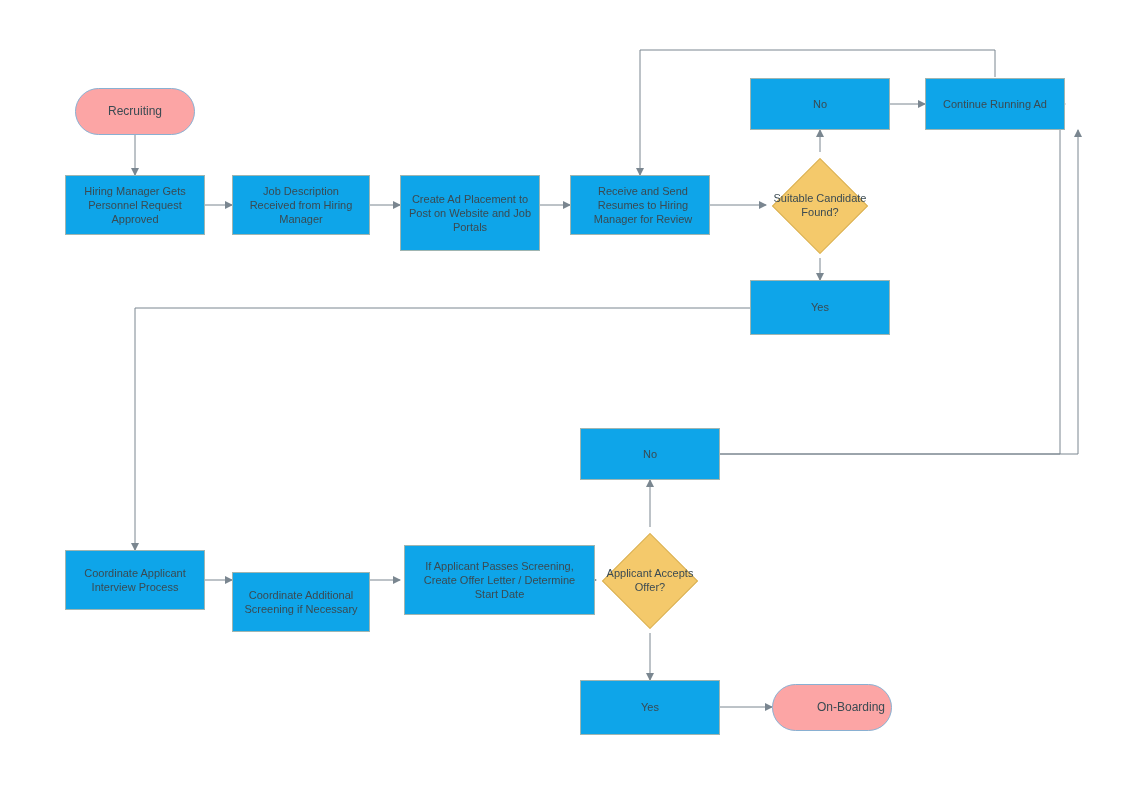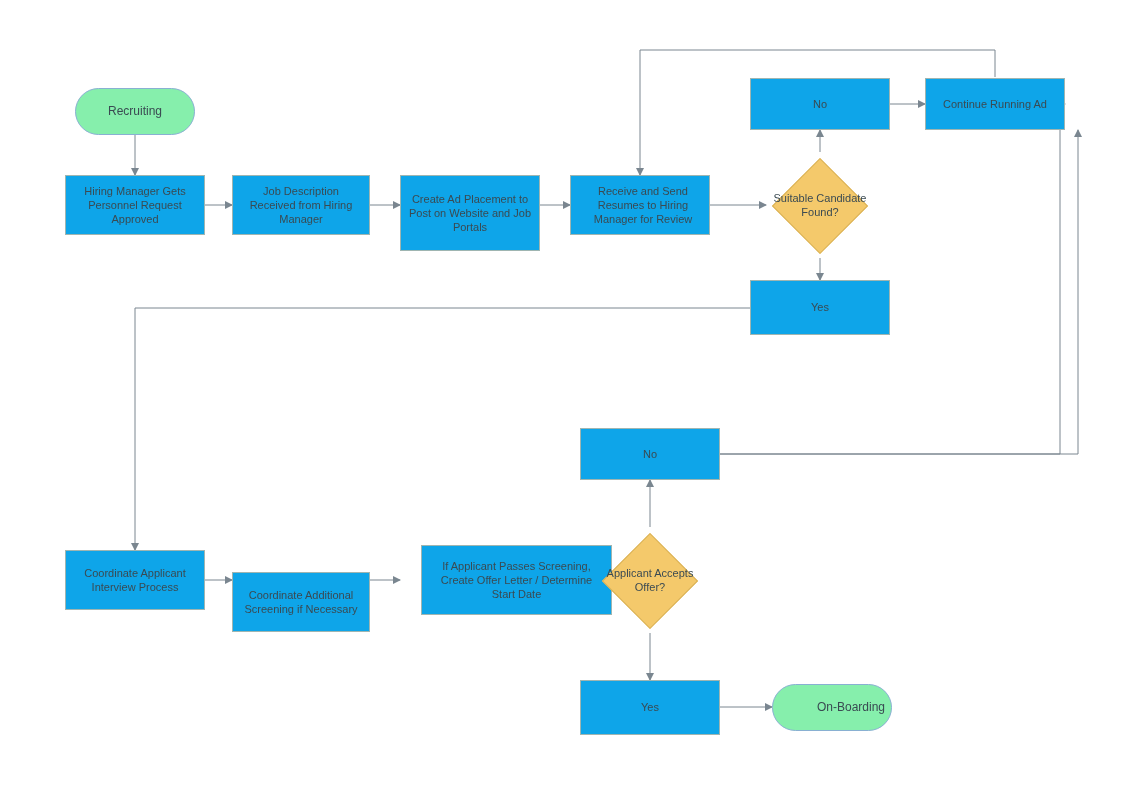--- a/index.html
+++ b/index.html
@@ -22,21 +22,21 @@
     font-size: 11px;
     color: #3a4a52;
     line-height: 1.3;
     padding: 6px;
   }
   .process {
     background: #0ea5e9;
     border: 1px solid #9fb5b1;
   }
   .terminator {
-    background: #86efac;
+    background: #fca5a5;
     border: 1px solid #89b0d2;
     border-radius: 24px;
     font-size: 12px;
   }
   .decision-wrap {
     position: absolute;
     display: flex;
     align-items: center;
     justify-content: center;
   }
@@ -146,21 +146,21 @@
 <div class="node process" style="left:750px; top:280px; width:140px; height:55px;">
   <span>Yes</span>
 </div>
 
 <div class="node process" style="left:65px; top:550px; width:140px; height:60px;">
   <span>Coordinate Applicant Interview Process</span>
 </div>
 <div class="node process" style="left:232px; top:572px; width:138px; height:60px;">
   <span>Coordinate Additional Screening if Necessary</span>
 </div>
-<div class="node process" style="left:421px; top:545px; width:191px; height:70px;">
+<div class="node process" style="left:404px; top:545px; width:191px; height:70px;">
   <span>If Applicant Passes Screening, Create Offer Letter / Determine Start Date</span>
 </div>
 
 <div class="decision-wrap" style="left:602px; top:533px; width:96px; height:96px;justify-content:flex-end;">
   <div class="decision-diamond" style="left:14px; top:14px; width:68px; height:68px;"></div>
   <div class="decision-text">Applicant Accepts Offer?</div>
 </div>
 
 <div class="node process" style="left:580px; top:428px; width:140px; height:52px;">
   <span>No</span>

